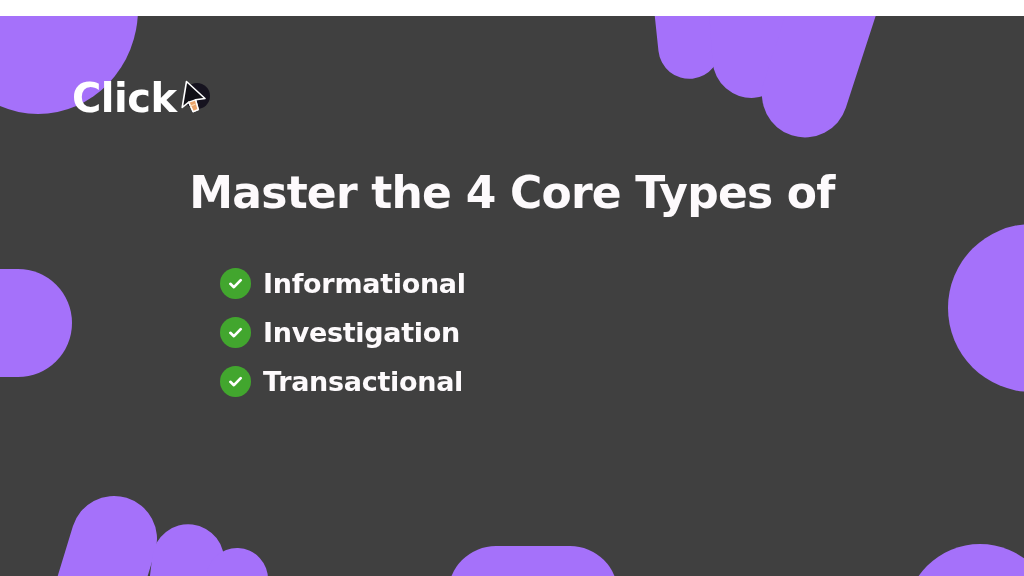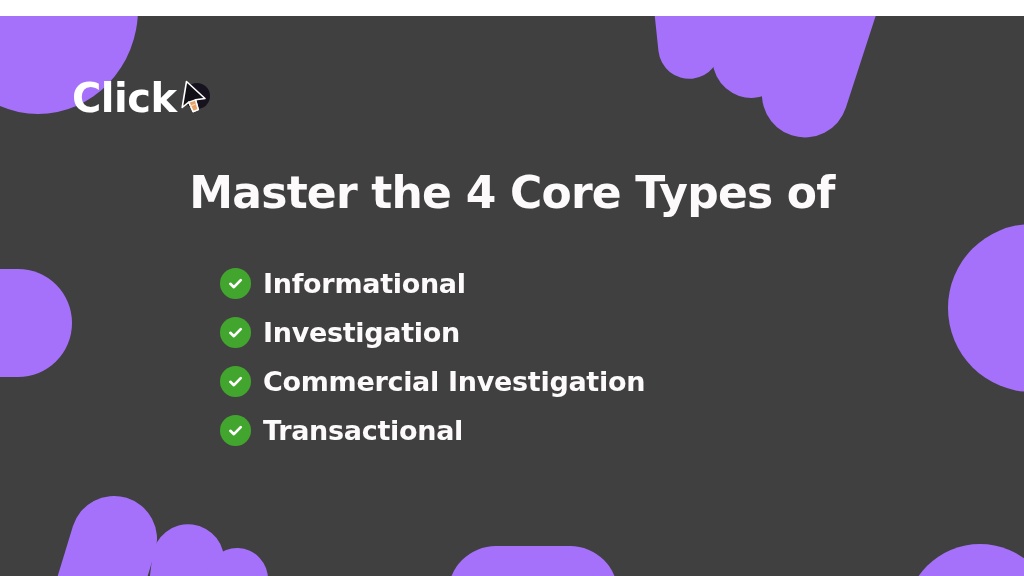--- a/index.html
+++ b/index.html
@@ -256,28 +256,20 @@
 
       <li class="check-item">
         <span class="check-badge">
           <svg viewBox="0 0 24 24" width="19" height="19" aria-hidden="true">
             <path d="M5.5 12.4 L10 16.6 L18.6 7.8" fill="none" stroke="#ffffff" stroke-width="3.4" stroke-linecap="round" stroke-linejoin="round"></path>
           </svg>
         </span>
         <span class="check-label">Investigation</span>
       </li>
 
-      <li class="check-item">
-        <span class="check-badge">
-          <svg viewBox="0 0 24 24" width="19" height="19" aria-hidden="true">
-            <path d="M5.5 12.4 L10 16.6 L18.6 7.8" fill="none" stroke="#ffffff" stroke-width="3.4" stroke-linecap="round" stroke-linejoin="round"></path>
-          </svg>
-        </span>
-        <span class="check-label">Commercial Investigation</span>
-      </li>
 
       <li class="check-item">
         <span class="check-badge">
           <svg viewBox="0 0 24 24" width="19" height="19" aria-hidden="true">
             <path d="M5.5 12.4 L10 16.6 L18.6 7.8" fill="none" stroke="#ffffff" stroke-width="3.4" stroke-linecap="round" stroke-linejoin="round"></path>
           </svg>
         </span>
         <span class="check-label">Transactional</span>
       </li>
 

